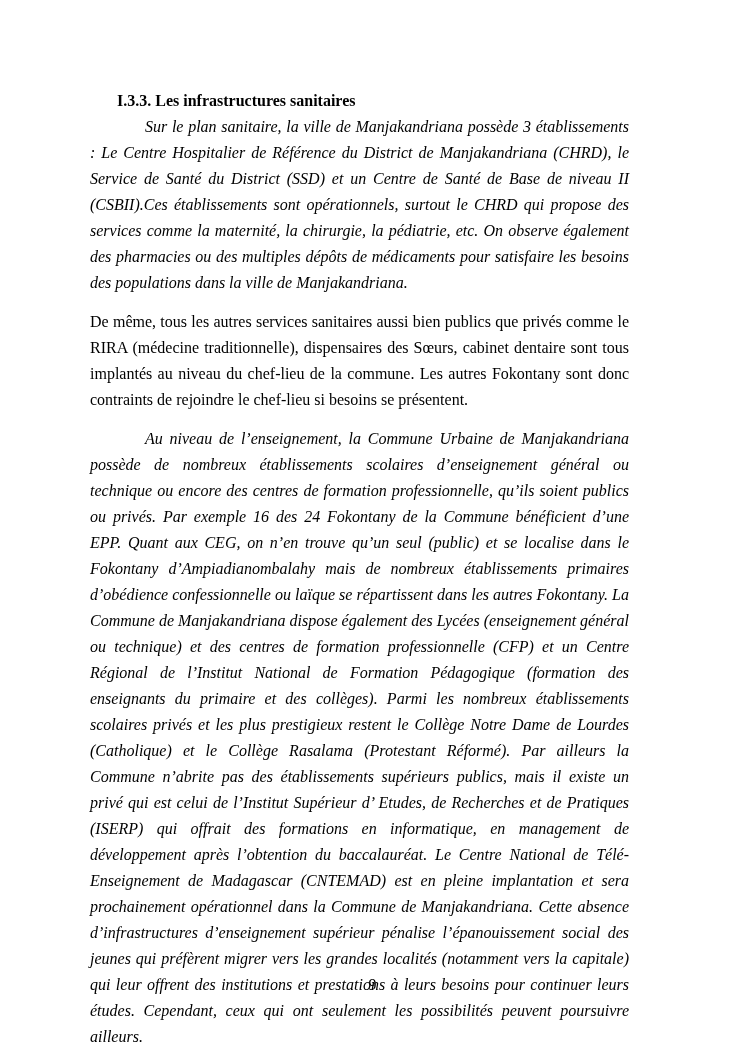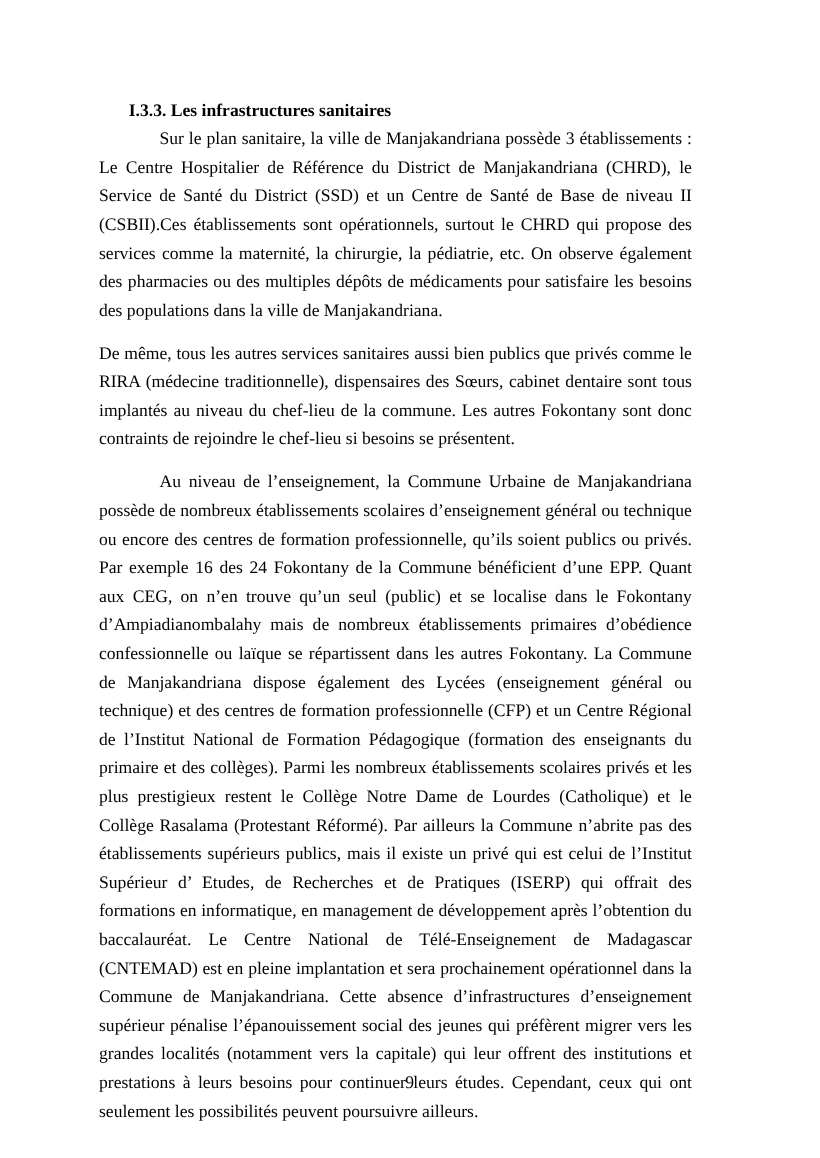--- a/index.html
+++ b/index.html
@@ -26,20 +26,21 @@
     text-align: left;
   }
   .para {
     font-size: 16px;
     line-height: 26px;
     text-align: justify;
     margin: 0 0 13px 0;
   }
   .para.first-indent {
     text-indent: 55px;
+    font-style: italic;
   }
   .section {
     margin-bottom: 6px;
   }
   .section + .section {
     margin-top: 12px;
   }
   .page-number {
     position: absolute;
     left: 0;

